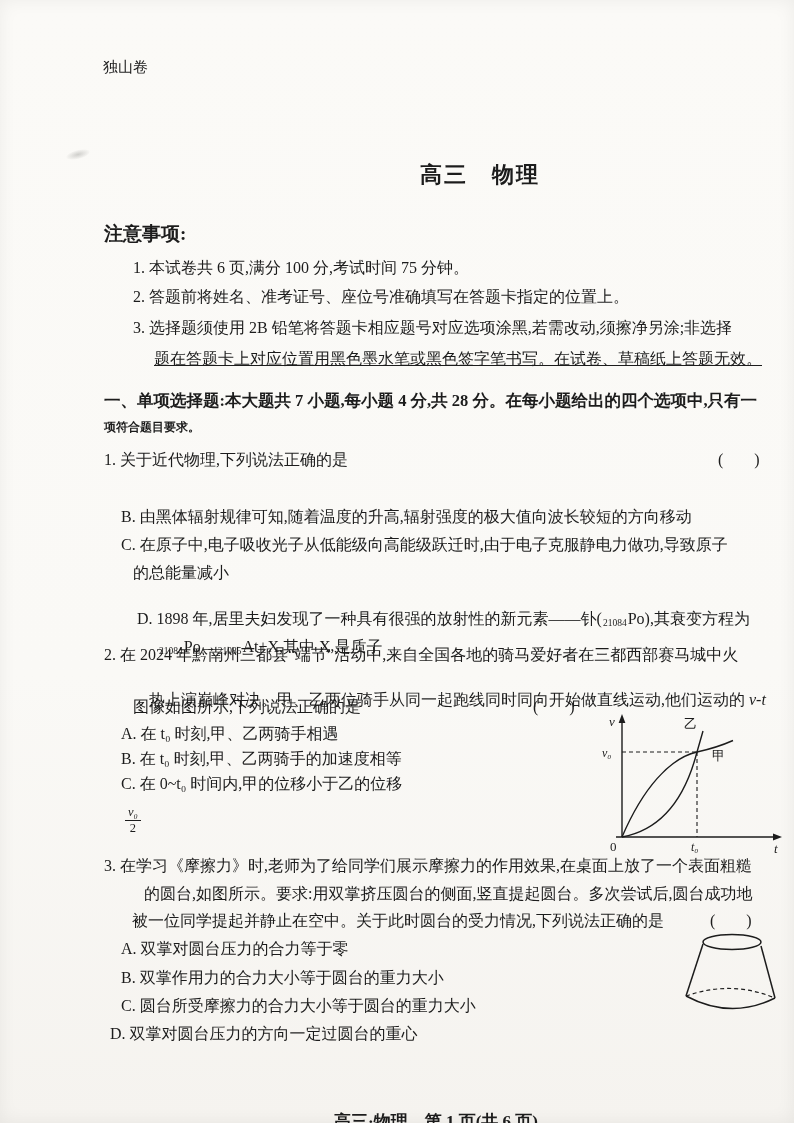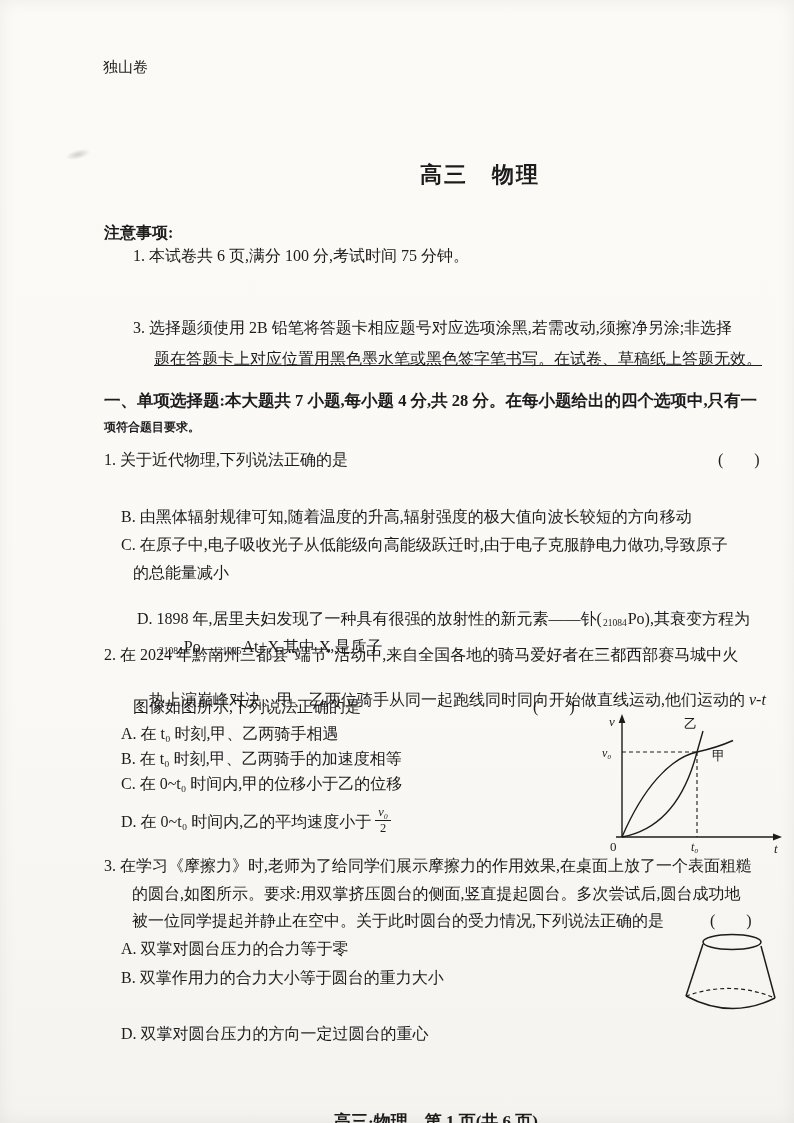--- a/index.html
+++ b/index.html
@@ -28,22 +28,23 @@
 
 <div class="page">
 
   <div class="smudge"></div>
 
   <div class="t" style="left:103px;top:58px;font-size:15px;">独山卷</div>
 
 
   <div class="t bold" style="left:372px;top:162px;font-size:22px;letter-spacing:2px;margin-left:48px;">高三　物理</div>
 
-  <div class="t bold" style="left:104px;top:223px;font-size:16px;">注意事项:</div>
-  <div class="t" style="left:133px;top:246px;">1. 本试卷共 6 页,满分 100 分,考试时间 75 分钟。</div>
+  <div class="t bold" style="left:104px;top:223px;font-size:19px;">注意事项:</div>
+  <div class="t" style="left:133px;top:258px;">1. 本试卷共 6 页,满分 100 分,考试时间 75 分钟。</div>
+  <div class="t" style="left:133px;top:287px;">2. 答题前将姓名、准考证号、座位号准确填写在答题卡指定的位置上。</div>
   <div class="t" style="left:133px;top:318px;">3. 选择题须使用 2B 铅笔将答题卡相应题号对应选项涂黑,若需改动,须擦净另涂;非选择</div>
   <div class="t" style="left:154px;top:349px;text-decoration:underline;">题在答题卡上对应位置用黑色墨水笔或黑色签字笔书写。在试卷、草稿纸上答题无效。</div>
 
   <div class="t bold" style="left:104px;top:391px;font-size:16.5px;">一、单项选择题:本大题共 7 小题,每小题 4 分,共 28 分。在每小题给出的四个选项中,只有一</div>
   <div class="t bold" style="left:104px;top:420px;font-size:12px;">项符合题目要求。</div>
 
   <div class="t" style="left:104px;top:450px;">1. 关于近代物理,下列说法正确的是</div>
   <div class="t bracket" style="left:718px;top:450px;">(      )</div>
   <div class="t" style="left:121px;top:507px;">B. 由黑体辐射规律可知,随着温度的升高,辐射强度的极大值向波长较短的方向移动</div>
   <div class="t" style="left:121px;top:535px;">C. 在原子中,电子吸收光子从低能级向高能级跃迁时,由于电子克服静电力做功,导致原子</div>
@@ -60,21 +61,20 @@
   <div class="t" style="left:104px;top:645px;">2. 在 2024 年黔南州三都县“端节”活动中,来自全国各地的骑马爱好者在三都西部赛马城中火</div>
   <div class="t" style="left:133px;top:671px;">
     <span>热上演巅峰对决。甲、乙两位骑手从同一起跑线同时同向开始做直线运动,他们运动的 </span><span class="var">v-t</span>
   </div>
   <div class="t" style="left:133px;top:697px;">图像如图所示,下列说法正确的是</div>
   <div class="t bracket" style="left:533px;top:697px;">(      )</div>
   <div class="t" style="left:121px;top:749px;">B. 在 t₀ 时刻,甲、乙两骑手的加速度相等</div>
   <div class="t" style="left:121px;top:724px;">A. 在 t₀ 时刻,甲、乙两骑手相遇</div>
   <div class="t" style="left:121px;top:774px;">C. 在 0~t₀ 时间内,甲的位移小于乙的位移</div>
   <div class="t row" style="left:121px;top:802px;height:40px;">
-    <span>D. 在 0~t₀ 时间内,乙的平均速度小于</span>
     <span class="frac">
       <span class="num">v₀</span>
       <span class="den">2</span>
     </span>
   </div>
 
   <svg style="position:absolute;left:600px;top:710px;" width="190" height="148" viewBox="0 0 190 148">
 
     <line x1="22" y1="10" x2="22" y2="127" stroke="#1c1c1c" stroke-width="1.4"></line>
     <polygon points="22,4 18.6,13 25.4,13" fill="#1c1c1c"></polygon>
@@ -91,26 +91,27 @@
     <text x="9" y="16" font-size="13" font-style="italic">v</text>
     <text x="174" y="143" font-size="13" font-style="italic">t</text>
     <text x="10" y="141" font-size="13">0</text>
     <text x="2" y="47" font-size="12" font-style="italic">v₀</text>
     <text x="91" y="141" font-size="12" font-style="italic">t₀</text>
     <text x="84" y="18" font-size="13">乙</text>
     <text x="112" y="50" font-size="13">甲</text>
   </svg>
 
   <div class="t" style="left:104px;top:856px;">3. 在学习《摩擦力》时,老师为了给同学们展示摩擦力的作用效果,在桌面上放了一个表面粗糙</div>
-  <div class="t" style="left:132px;top:884px;">的圆台,如图所示。要求:用双掌挤压圆台的侧面,竖直提起圆台。多次尝试后,圆台成功地</div>
+  <div class="t" style="left:144px;top:884px;">的圆台,如图所示。要求:用双掌挤压圆台的侧面,竖直提起圆台。多次尝试后,圆台成功地</div>
   <div class="t" style="left:132px;top:911px;">被一位同学提起并静止在空中。关于此时圆台的受力情况,下列说法正确的是</div>
   <div class="t bracket" style="left:710px;top:911px;">(      )</div>
   <div class="t" style="left:121px;top:939px;">A. 双掌对圆台压力的合力等于零</div>
   <div class="t" style="left:121px;top:968px;">B. 双掌作用力的合力大小等于圆台的重力大小</div>
-  <div class="t" style="left:121px;top:1024px;">D. 双掌对圆台压力的方向一定过圆台的重心</div>
+  <div class="t" style="left:121px;top:996px;">C. 圆台所受摩擦力的合力大小等于圆台的重力大小</div>
+  <div class="t" style="left:110px;top:1024px;">D. 双掌对圆台压力的方向一定过圆台的重心</div>
 
   <svg style="position:absolute;left:680px;top:928px;" width="104" height="90" viewBox="0 0 104 90">
     <ellipse cx="52" cy="14" rx="29" ry="7.5" fill="none" stroke="#1c1c1c" stroke-width="1.5"></ellipse>
     <line x1="23" y1="16" x2="6" y2="68" stroke="#1c1c1c" stroke-width="1.5"></line>
     <line x1="81" y1="18" x2="95" y2="70" stroke="#1c1c1c" stroke-width="1.5"></line>
     <path d="M6,68 Q51,92 95,70" fill="none" stroke="#1c1c1c" stroke-width="1.5"></path>
     <path d="M6,68 Q51,52 95,70" fill="none" stroke="#1c1c1c" stroke-width="1.2" stroke-dasharray="4 3"></path>
   </svg>
 
   <div class="t bold" style="left:334px;top:1068px;font-size:17px;margin-top:44px;">高三·物理　第 1 页(共 6 页)</div>

